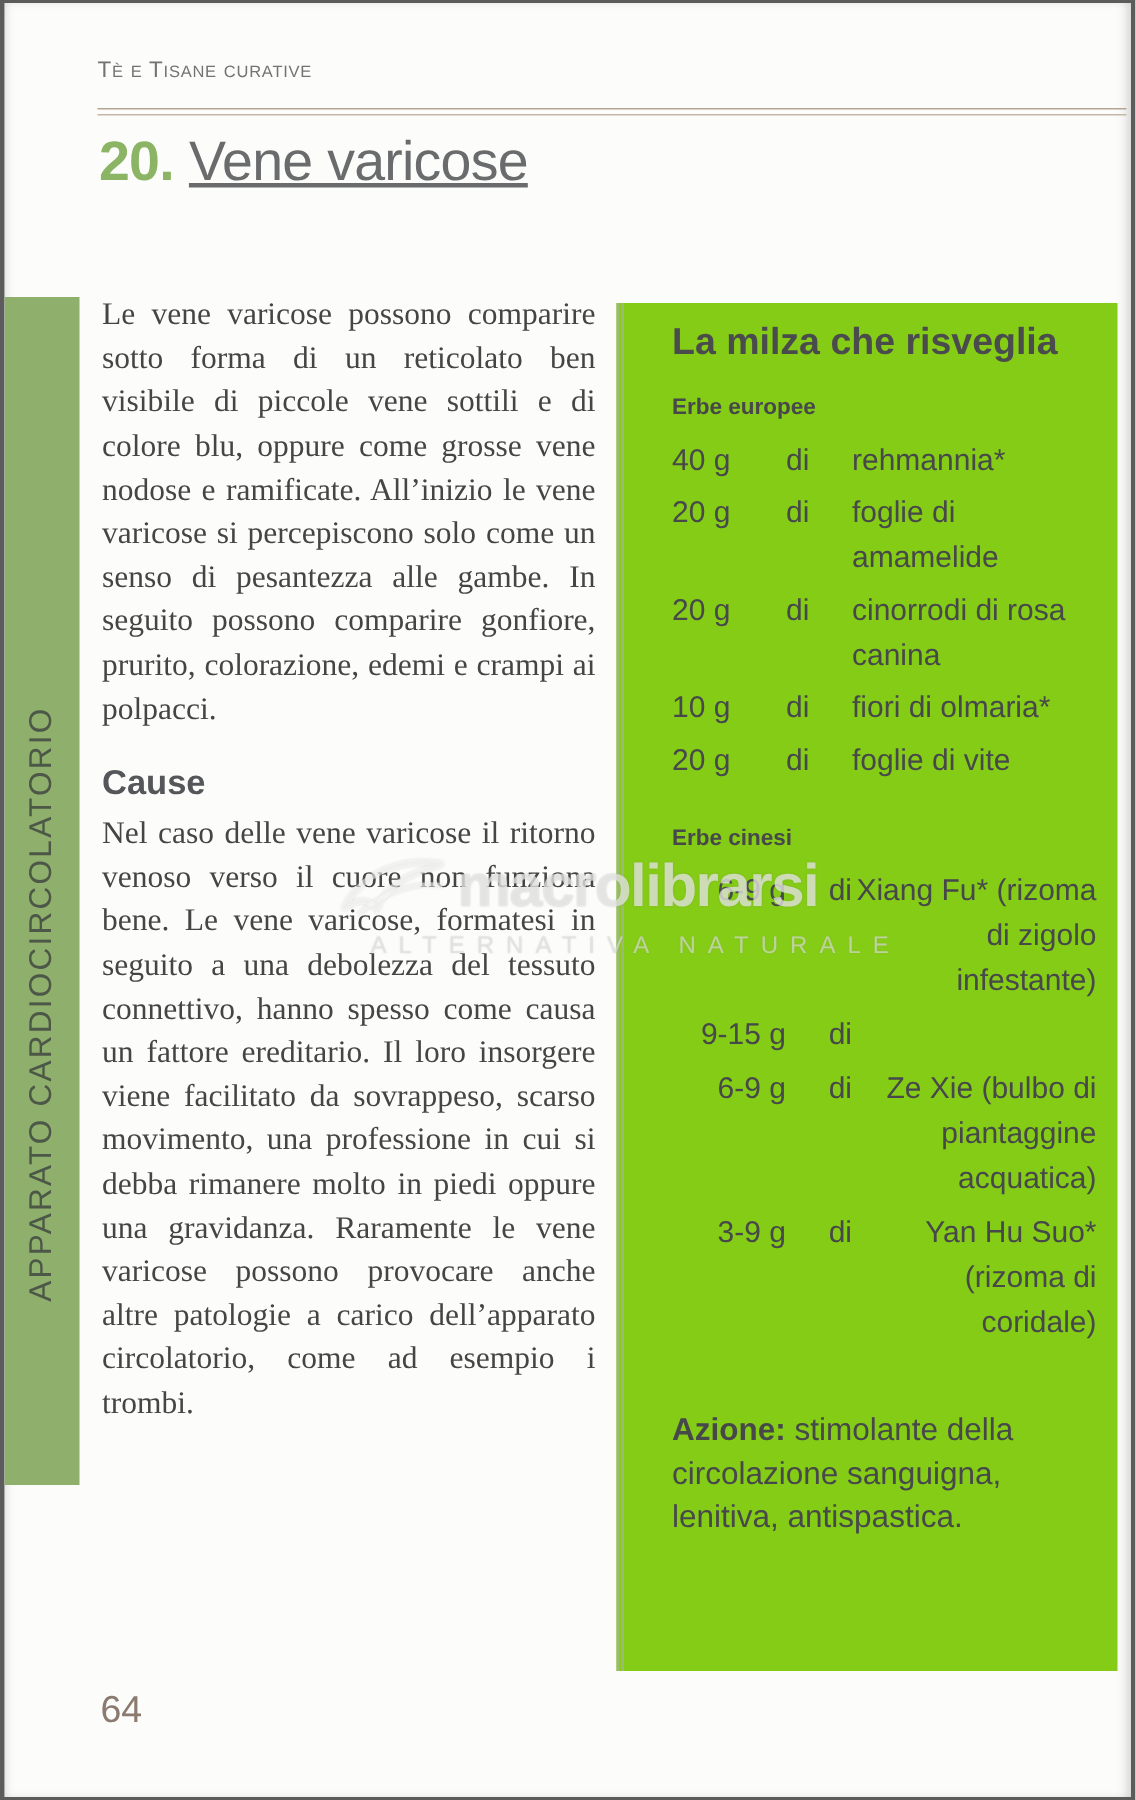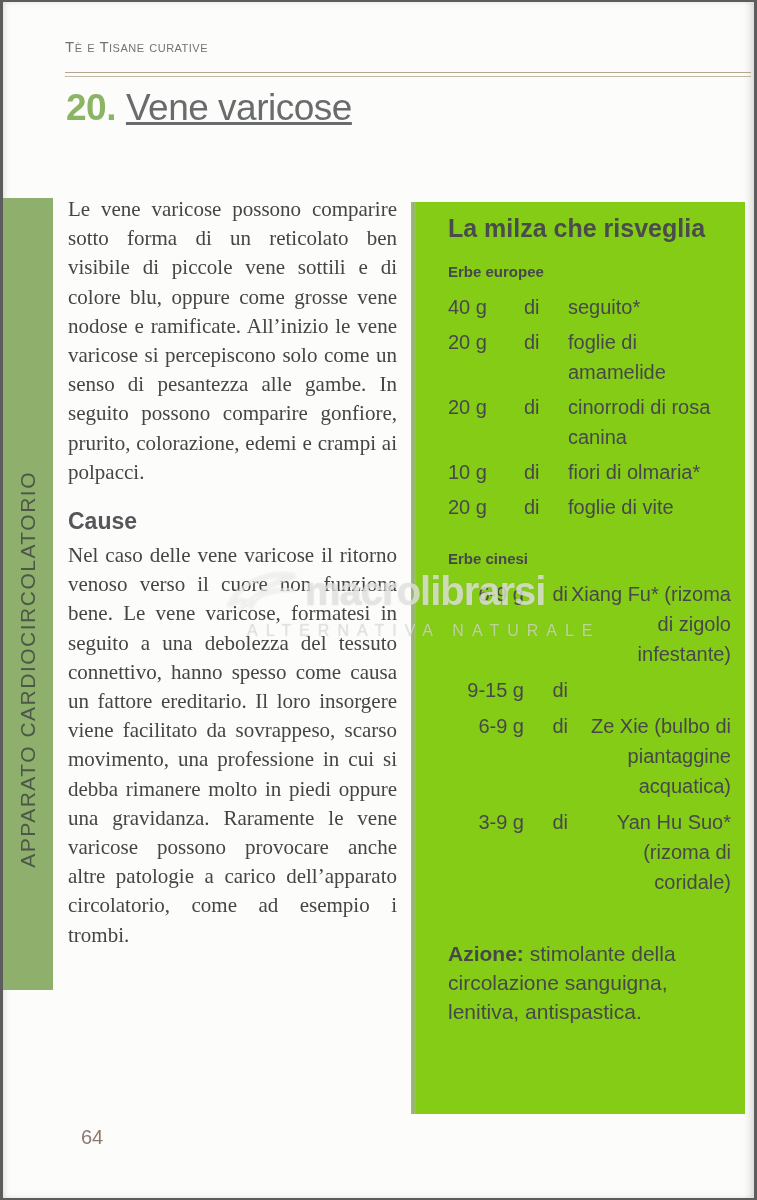--- a/index.html
+++ b/index.html
@@ -93,22 +93,22 @@
   }
   .wm-sub{
     position:absolute;left:244px;top:620px;z-index:5;
     font-size:16px;letter-spacing:8px;
     color:rgba(235,235,230,.55);
     text-shadow:0 0 1px rgba(140,140,140,.4);
     pointer-events:none;
   }
   
   .folio{
-    position:absolute;left:78px;top:1124px;
-    font-size:20px;color:#8b7a70;
+    position:absolute;left:64px;top:1124px;
+    font-size:25px;color:#8b7a70;
   }
 </style>
 </head>
 <body>
 
 <div class="page">
 
   <div class="running-head">Tè e Tisane curative</div>
   <div class="head-rule"></div>
 
@@ -127,21 +127,21 @@
   </div>
 
   <div class="recipe-box">
     <h2 class="box-title">La milza che risveglia</h2>
 
     <div class="group-euro">
       <h3 class="group-head">Erbe europee</h3>
       <div class="herb-row">
         <span>40 g</span>
           <span>di</span>
-          <span>seguito*</span>
+          <span>rehmannia*</span>
       </div>
       <div class="herb-row">
         <span>20 g</span>
           <span>di</span>
           <span>foglie di amamelide</span>
       </div>
       <div class="herb-row">
         <span>20 g</span>
           <span>di</span>
           <span>cinorrodi di rosa canina</span>

